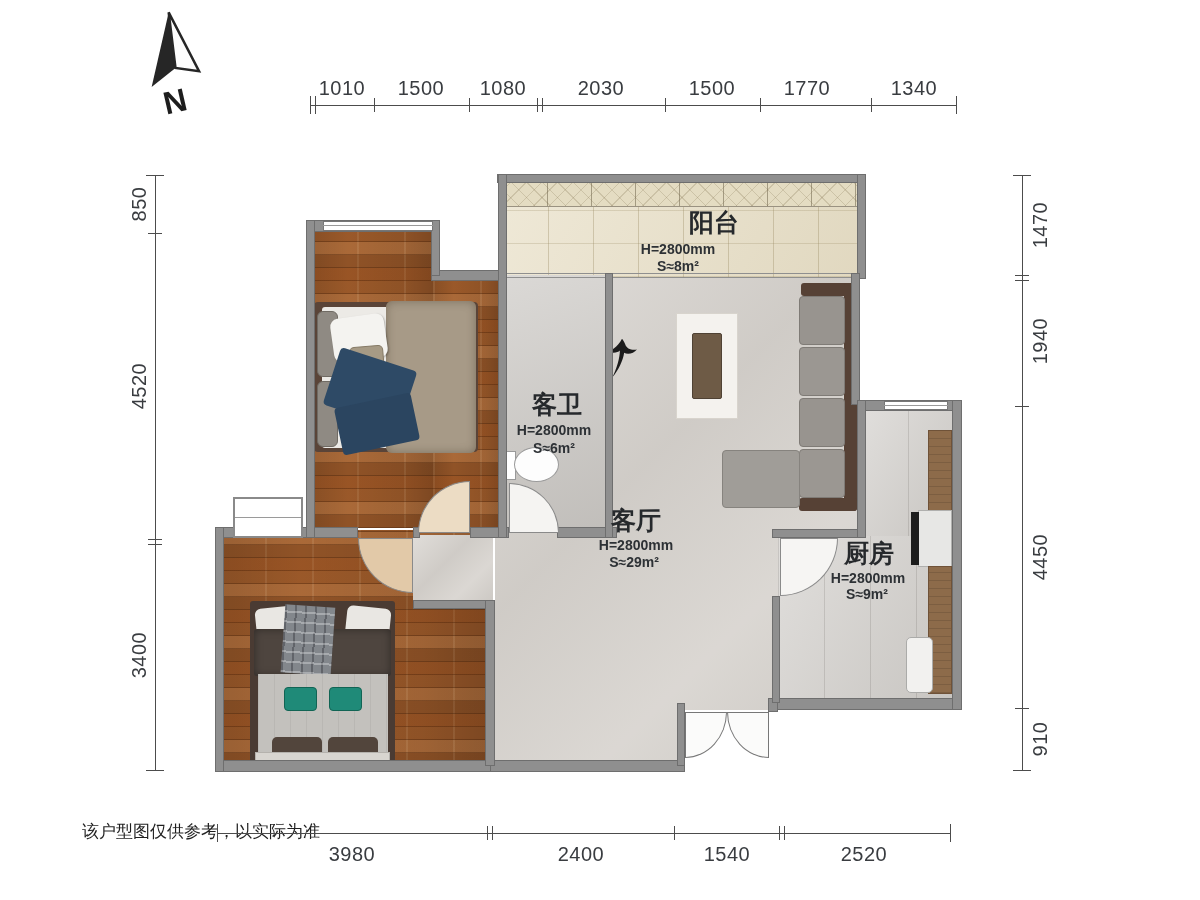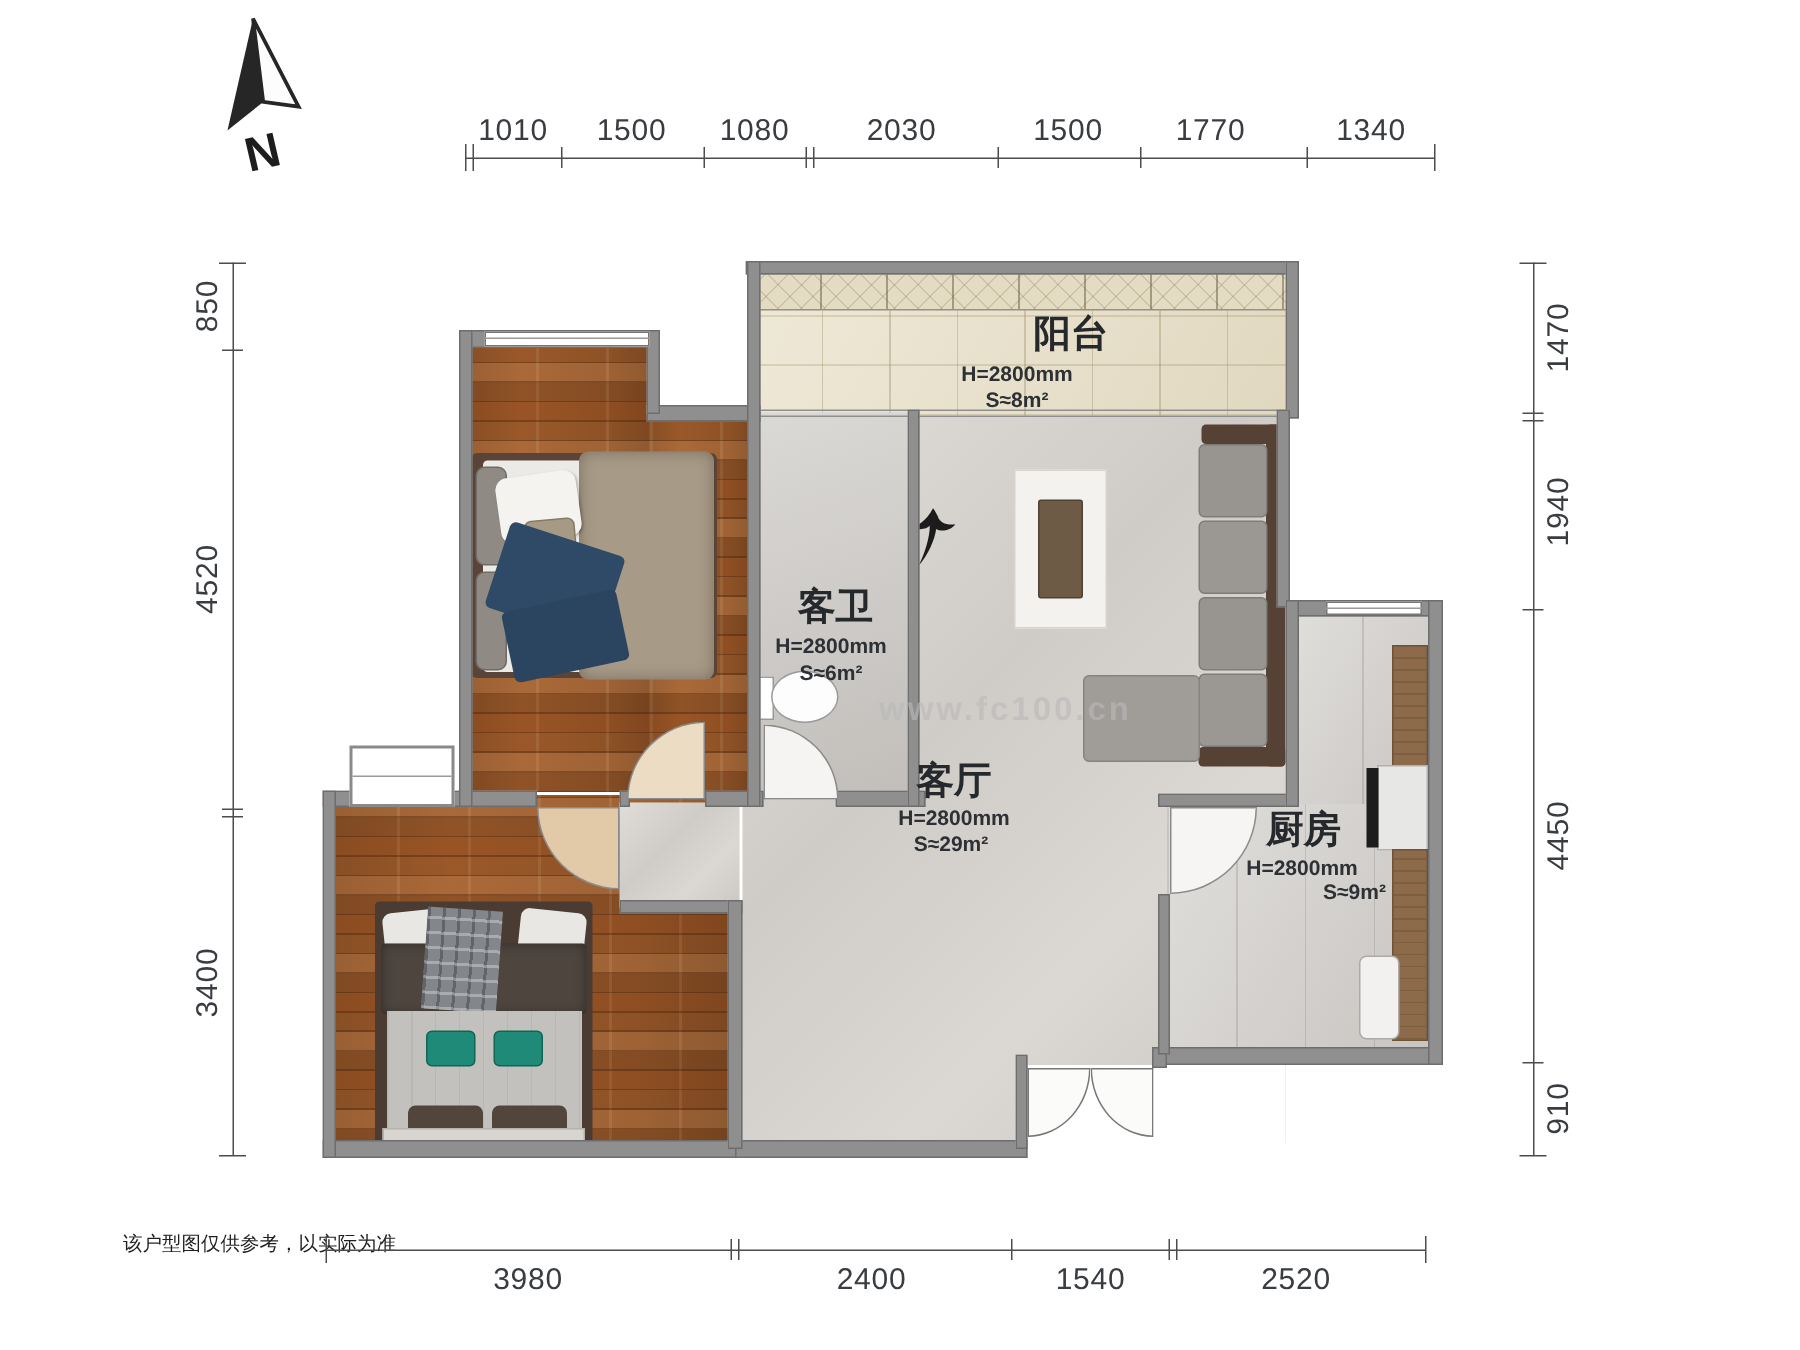--- a/index.html
+++ b/index.html
@@ -37,21 +37,21 @@
   .room-name{font-size:25px;font-weight:bold;color:#26292c;white-space:nowrap;transform:translate(-50%,-50%);}
   .room-sub{font-size:14px;font-weight:bold;color:#2d3135;white-space:nowrap;transform:translate(-50%,-50%);}
   
   .dim-label{font-size:20px;font-weight:500;color:#393c40;white-space:nowrap;letter-spacing:.5px;}
   .dim-line{background:#4c4c4c;}
   .dim-tick{background:#4c4c4c;}
   
   .door{box-sizing:border-box;border:1px solid #8a8a8a;}
   .watermark1{font-size:35px;font-weight:bold;letter-spacing:5px;color:rgba(205,168,158,.48);white-space:nowrap;}
   .watermark2{font-size:22px;font-weight:bold;letter-spacing:2px;color:rgba(185,185,185,.6);white-space:nowrap;}
-  .disclaimer{font-size:13px;color:#1f1f1f;white-space:nowrap;}
+  .disclaimer{font-size:17px;color:#1f1f1f;white-space:nowrap;}
   .furn{position:absolute;box-sizing:border-box;}
 </style>
 </head>
 <body>
 
 <div id="stage">
 
   <div class="abs tile" style="left:495px;top:275px;width:362px;height:487px;"></div>
   <div class="abs balcony" style="left:503px;top:179px;width:358px;height:98px;"></div>
   <div class="abs glazing" style="left:503px;top:181px;width:358px;height:25px;"></div>
@@ -159,23 +159,22 @@
   <div class="abs room-name" style="left:557px;top:404px;">客卫</div>
   <div class="abs room-sub" style="left:554px;top:430px;">H=2800mm</div>
   <div class="abs room-sub" style="left:554px;top:448px;">S≈6m²</div>
 
   <div class="abs room-name" style="left:636px;top:520px;">客厅</div>
   <div class="abs room-sub" style="left:636px;top:545px;">H=2800mm</div>
   <div class="abs room-sub" style="left:634px;top:562px;">S≈29m²</div>
 
   <div class="abs room-name" style="left:869px;top:553px;">厨房</div>
   <div class="abs room-sub" style="left:868px;top:578px;">H=2800mm</div>
-  <div class="abs room-sub" style="left:867px;top:594px;margin-left:36px;">S≈9m²</div>
-
-  <div class="abs watermark2" style="left:586px;top:460px;">www.fc100.cn</div>
+  <div class="abs room-sub" style="left:867px;top:594px;">S≈9m²</div>
+
 
   <div class="abs" style="left:135px;top:8px;width:80px;height:112px;transform:rotate(-7deg);">
     <svg width="80" height="112" viewBox="0 0 80 112">
       <polygon points="40,4 14,76 40,60" fill="#262626"></polygon>
       <polygon points="40,4 63,66 40,60" fill="#fdfdfd" stroke="#262626" stroke-width="2.5"></polygon>
       <text x="24" y="104" font-size="32" font-weight="bold" fill="#1d1d1d" font-family="Liberation Sans, sans-serif" transform="rotate(-6 36 94)">N</text>
     </svg>
   </div>
 
   <div class="abs disclaimer" style="left:82px;top:820px;">该户型图仅供参考，以实际为准</div>

